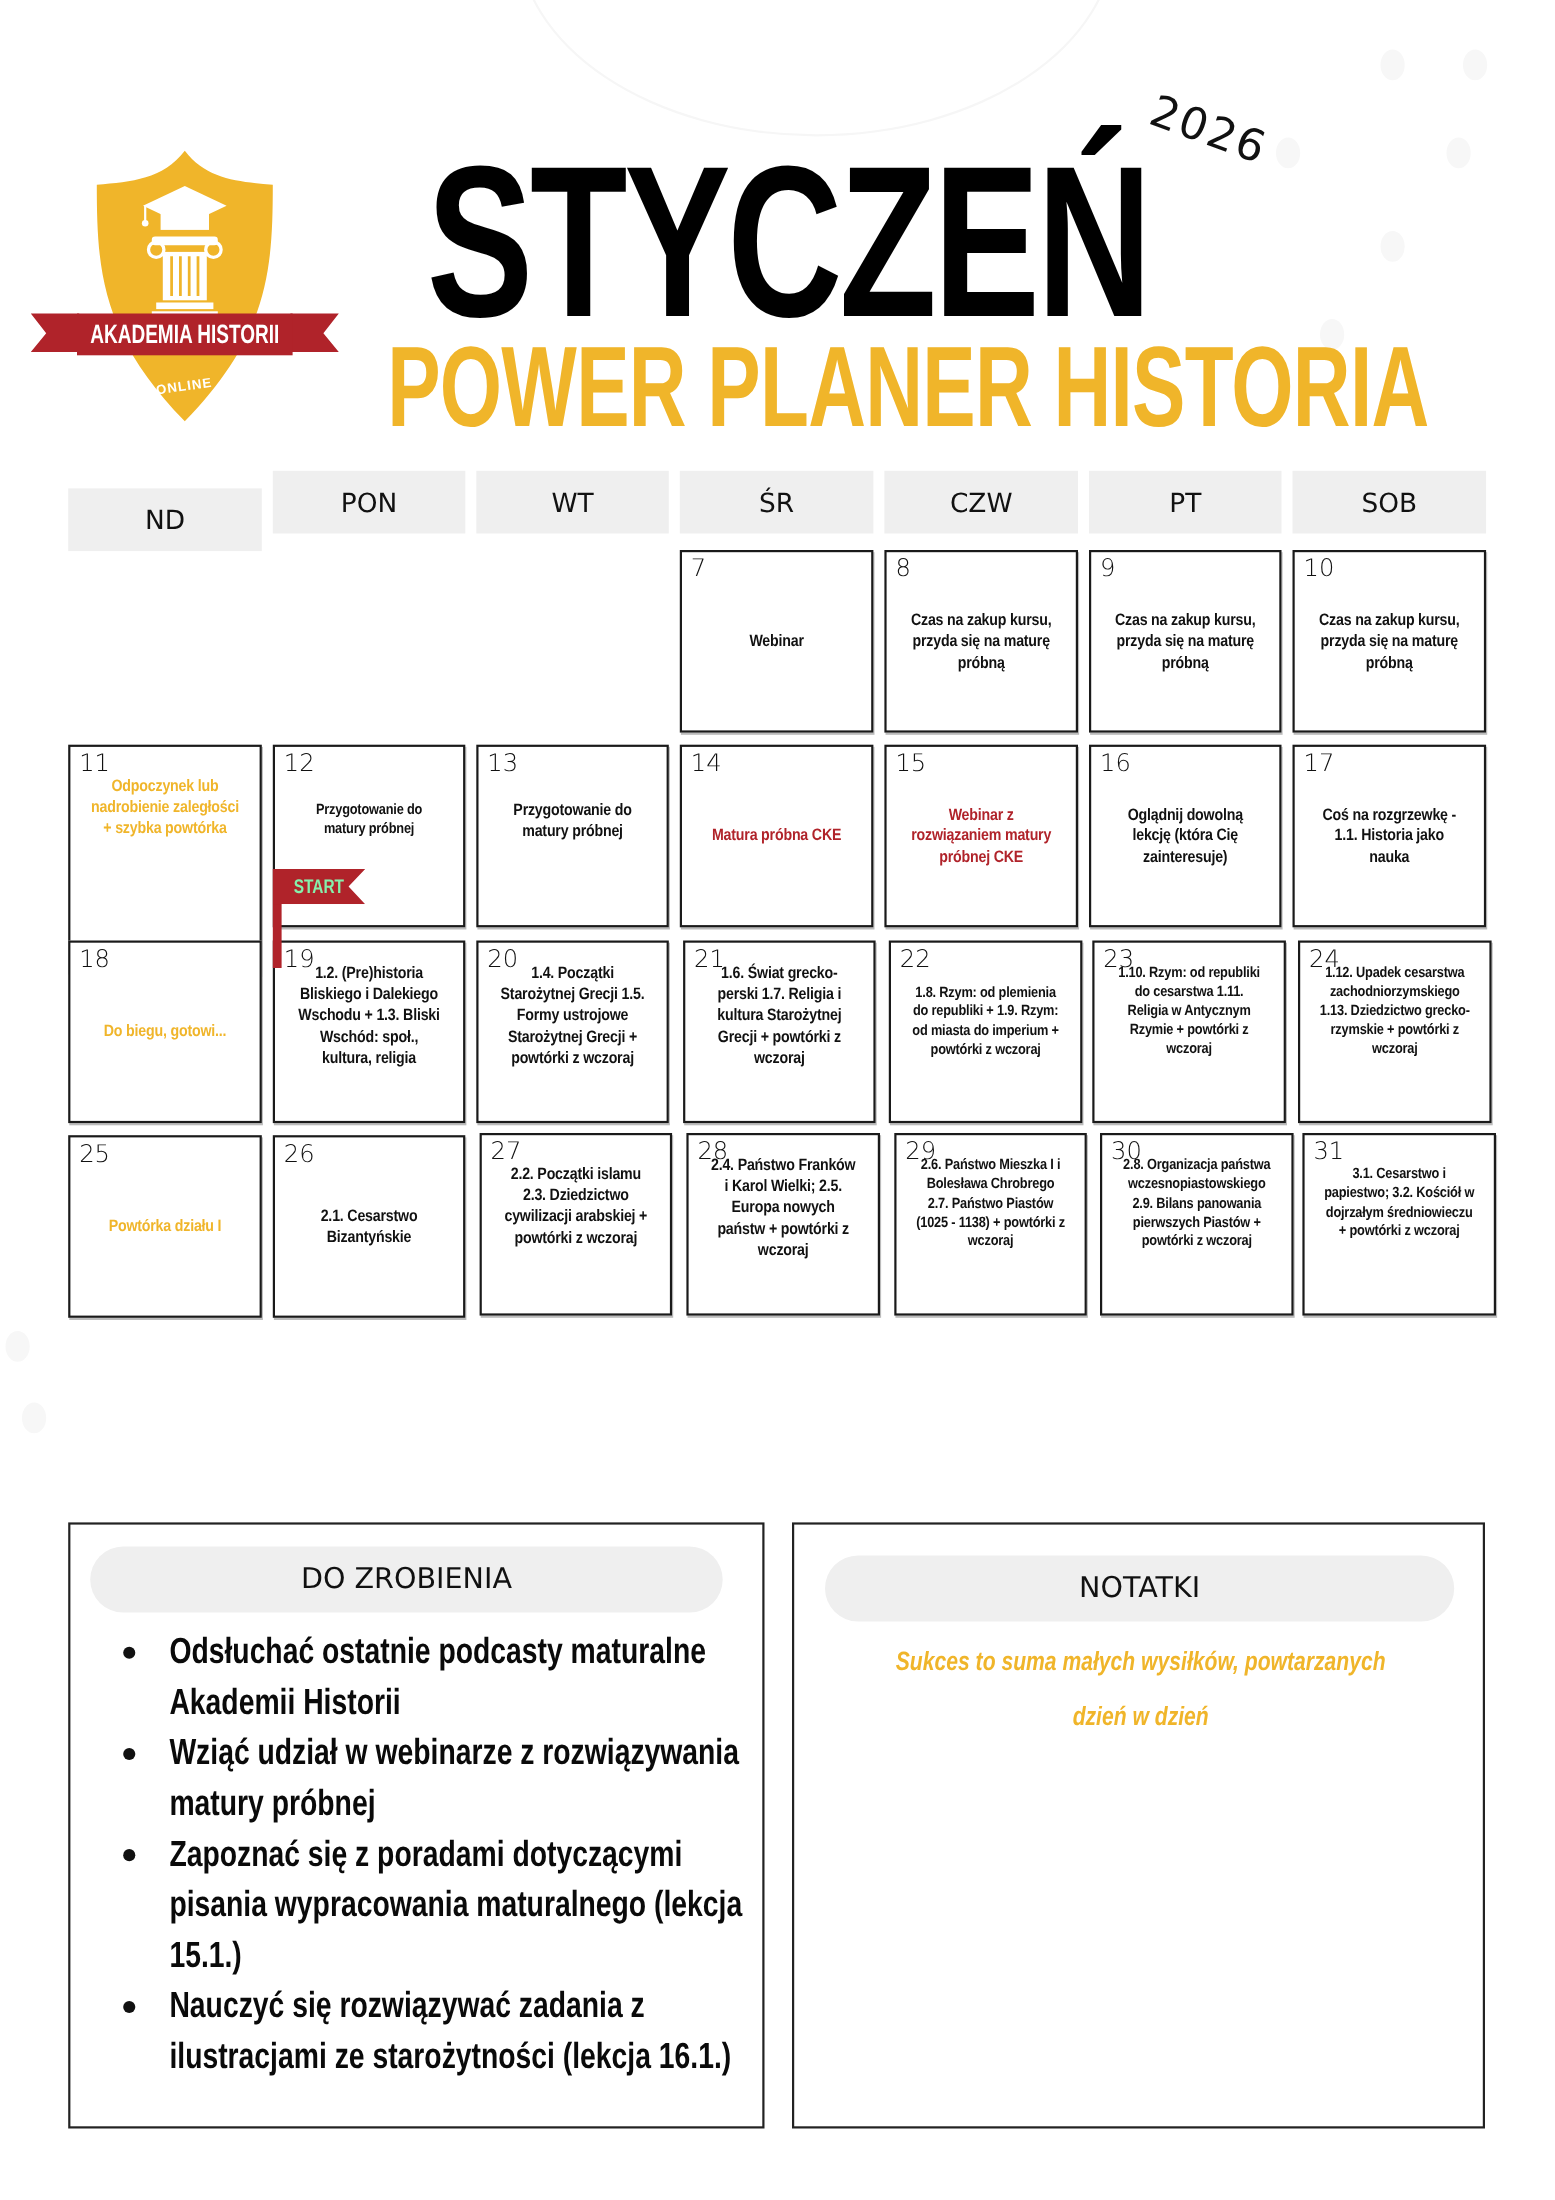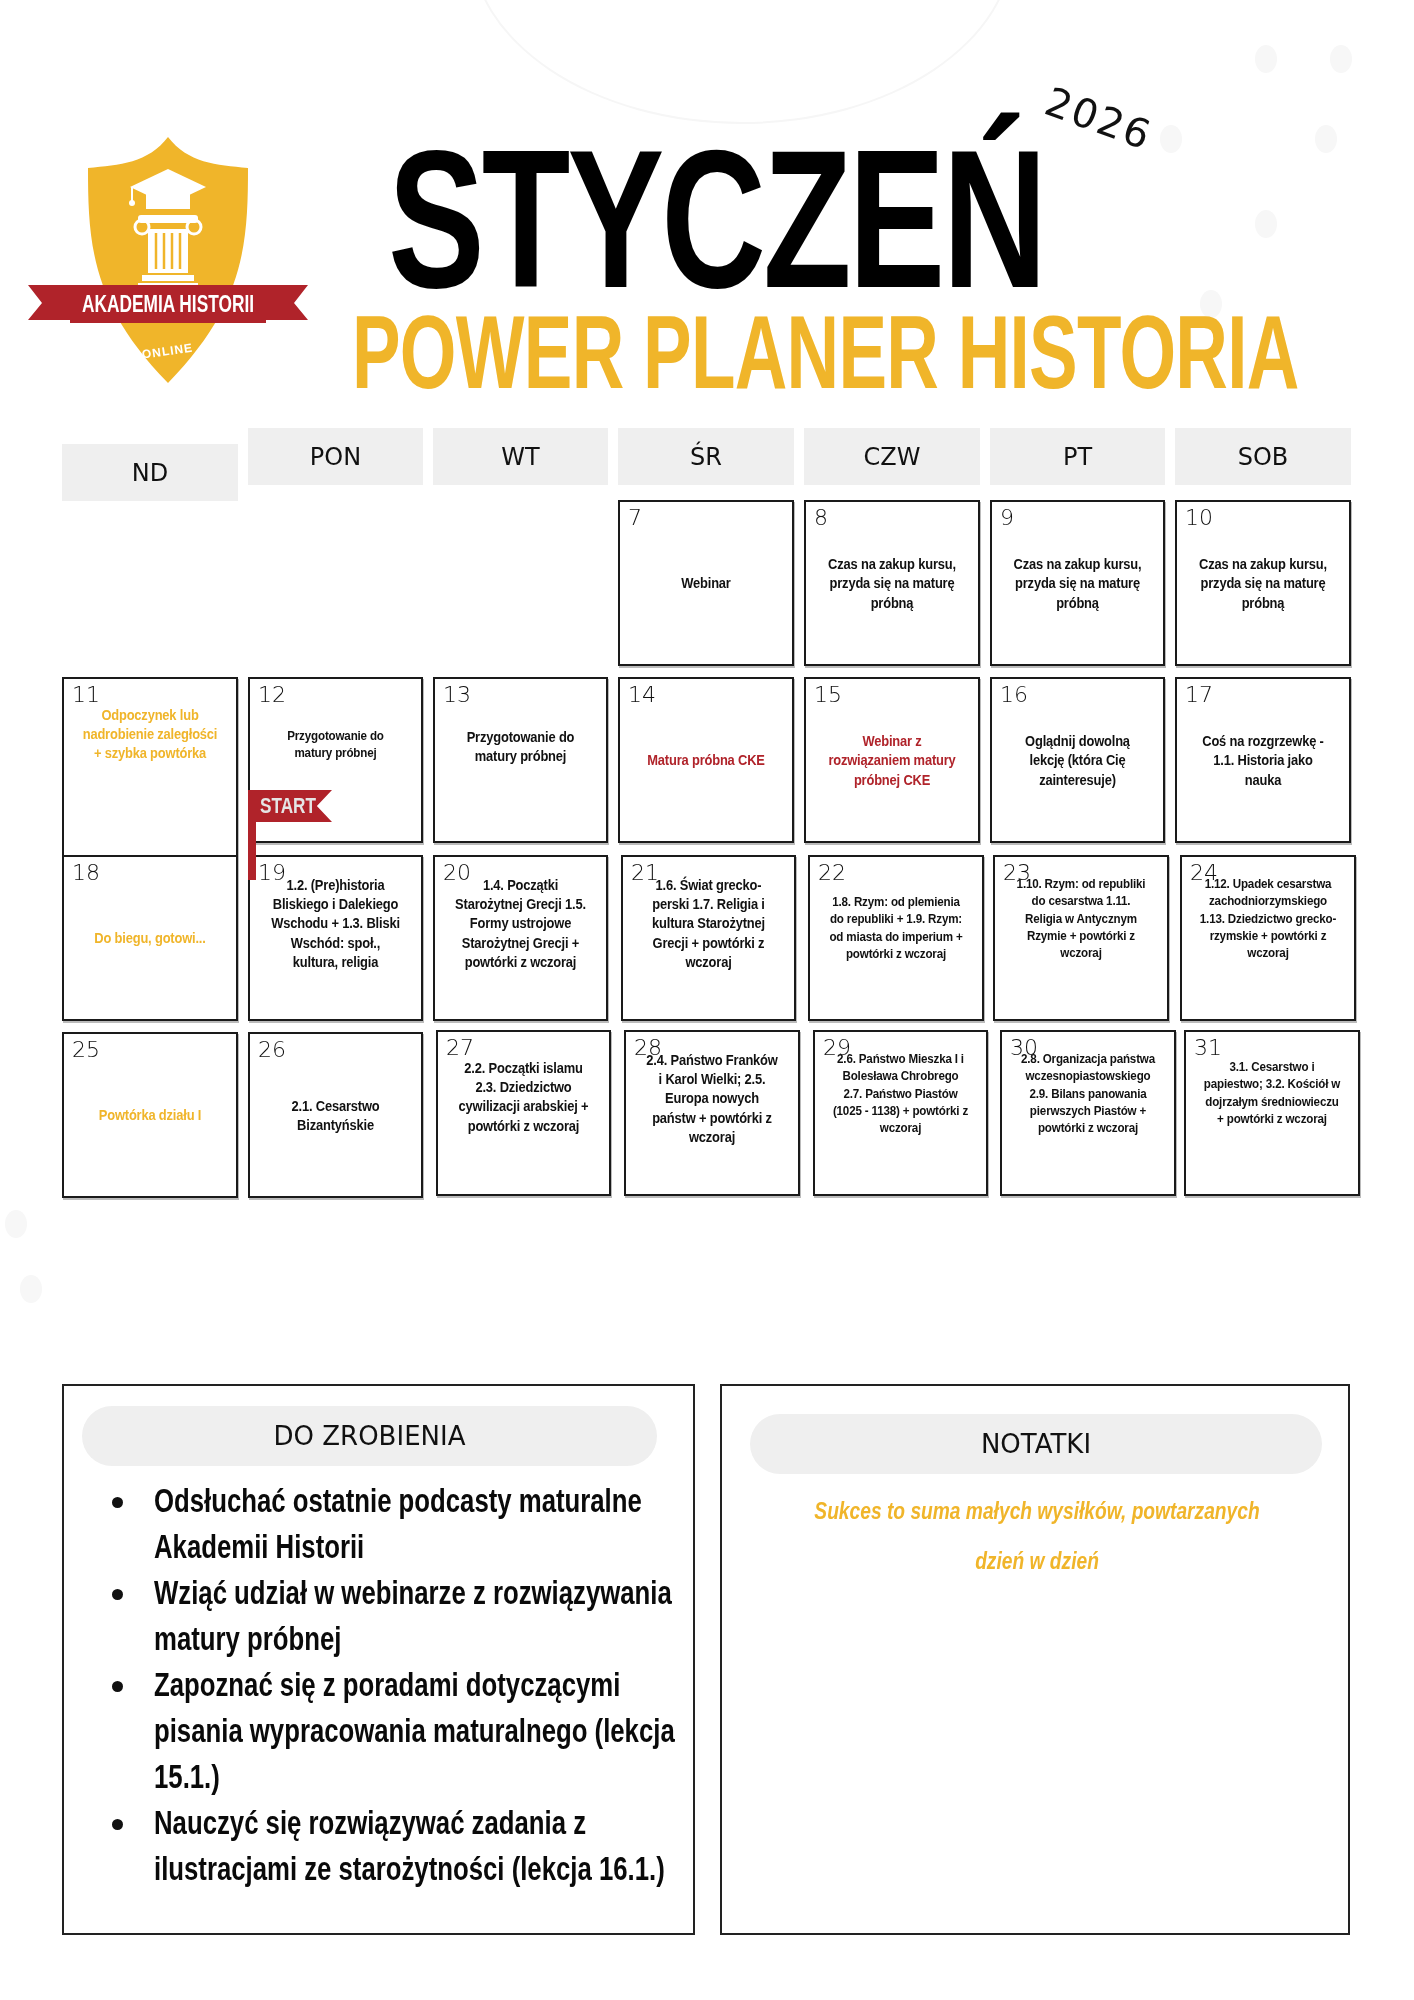--- a/index.html
+++ b/index.html
@@ -40,21 +40,21 @@
   .txt.black { color: #111; }
   .txt.red { color: #b0232a; }
   .txt.gold { color: #f0b52a; }
   .txt.small { font-size: 13.5px; }
 
   
   .flag-pole { position: absolute; left: 248px; top: 790px; width: 8px; height: 90px; background: #b0232a; }
   .flag { position: absolute; left: 248px; top: 790px; width: 84px; height: 32px; background: #b0232a;
     clip-path: polygon(0 0, 100% 0, 82% 50%, 100% 100%, 0 100%);
     display: flex; align-items: center; padding-left: 12px; box-sizing: border-box;
-    color: #e5e5e5; font-weight: 700; font-size: 22px; font-family: "Liberation Sans", sans-serif; }
+    color: #86efac; font-weight: 700; font-size: 18px; font-family: "Liberation Sans", sans-serif; justify-content: center; }
   .flag span { display: inline-block; transform: scaleX(0.78); transform-origin: left center; }
 
   
   .panel { position: absolute; top: 1384px; height: 551px; box-sizing: border-box;
     border: 2px solid #222; background: #fff; }
   .pill { position: absolute; background: #efefef; border-radius: 30px; height: 60px;
     display: flex; align-items: center; justify-content: center;
     font-family: "DejaVu Sans", sans-serif; font-size: 26px; color: #111; }
   .todo-list { position: absolute; left: 30px; top: 92px; right: 10px; margin: 0; padding: 0; list-style: none; }
   .todo-list li { position: relative; padding-left: 60px; font-family: "Liberation Sans", sans-serif;

